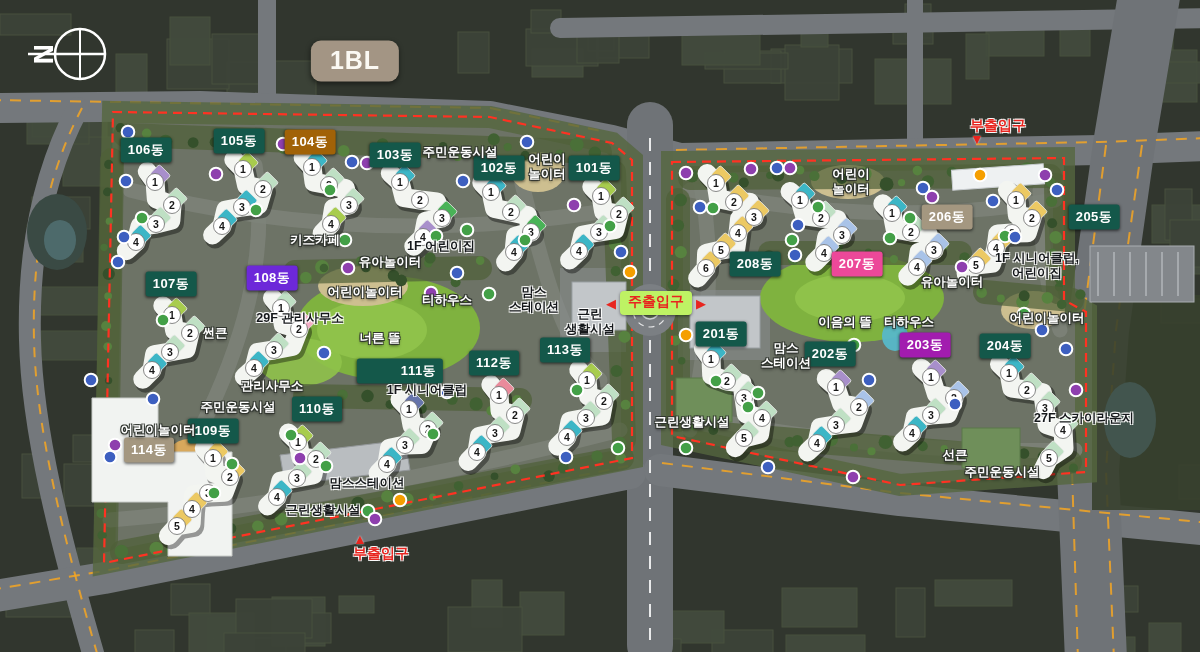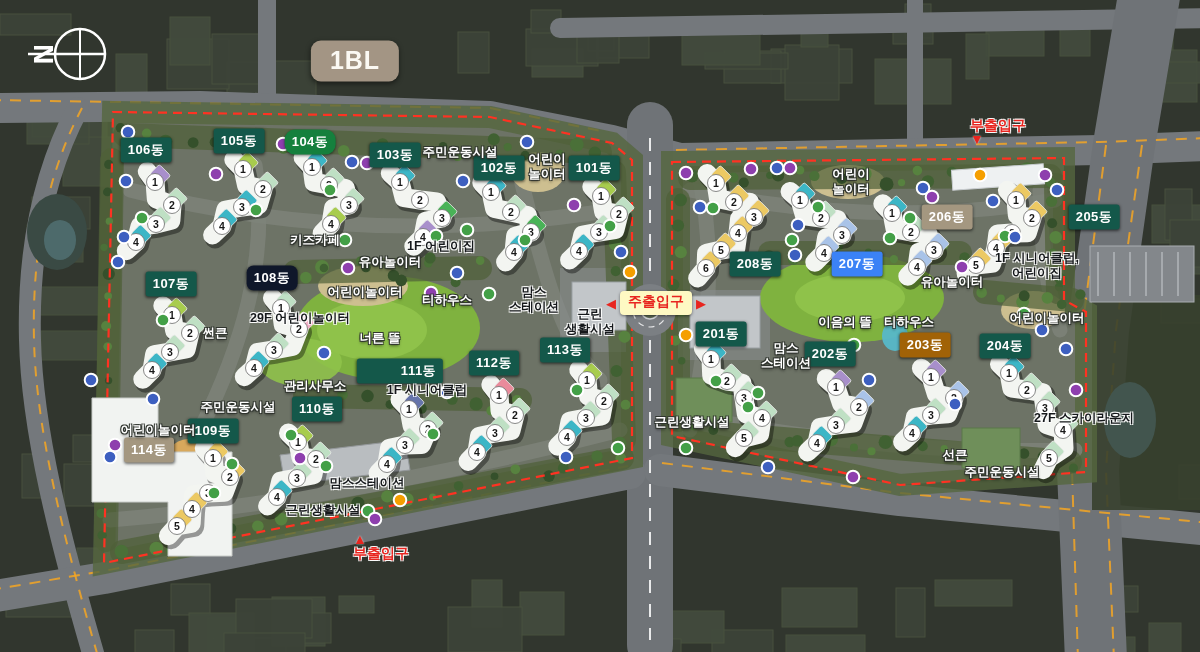--- a/index.html
+++ b/index.html
@@ -11,21 +11,21 @@
   .bldg-label{color:#fff;font-size:13px;font-weight:bold;padding:3px 7px 4px;border-radius:3px;
               box-shadow:0 1px 3px rgba(0,0,0,.55);letter-spacing:.5px;}
   .fac{font-weight:bold;font-size:12.5px;text-align:center;line-height:1.18;}
   .fac.w{color:#fff;text-shadow:-1px -1px 0 #30352f,1px -1px 0 #30352f,-1px 1px 0 #30352f,
           1px 1px 0 #30352f,0 2px 3px rgba(0,0,0,.65);}
   .fac.k{color:#15181b;text-shadow:-1px -1px 0 rgba(255,255,255,.9),1px -1px 0 rgba(255,255,255,.9),
           -1px 1px 0 rgba(255,255,255,.9),1px 1px 0 rgba(255,255,255,.9);}
   .badge{font-size:25px;font-weight:bold;color:#fbf9f3;padding:5px 19px 7px;border-radius:10px;
          letter-spacing:1px;box-shadow:0 2px 5px rgba(0,0,0,.45);}
   .main-entrance{display:flex;align-items:center;gap:4px;}
-  .main-entrance .box{background:#fef9c3;border-radius:4px;padding:2px 8px 4px;font-size:14px;
+  .main-entrance .box{background:#bef264;border-radius:4px;padding:2px 8px 4px;font-size:14px;
          font-weight:bold;box-shadow:0 1px 3px rgba(0,0,0,.5);}
   .main-entrance .arr{font-size:13px;line-height:1;}
   .sub-entrance{display:flex;flex-direction:column;align-items:flex-start;line-height:1;}
   .sub-entrance .txt{font-size:14px;font-weight:bold;
      text-shadow:-1px -1px 0 rgba(255,255,255,.85),1px -1px 0 rgba(255,255,255,.85),
      -1px 1px 0 rgba(255,255,255,.85),1px 1px 0 rgba(255,255,255,.85);}
   .sub-entrance .tri{font-size:14px;text-shadow:0 0 2px rgba(255,255,255,.8);}
   #compass{position:absolute;left:22px;top:20px;}
 </style>
 </head>
@@ -799,39 +799,39 @@
         <circle cx="1066" cy="349" r="6.3" fill="#3d5fc0" stroke="#fff" stroke-width="2"></circle>
         <circle cx="1024" cy="314" r="6.3" fill="#43a047" stroke="#fff" stroke-width="2"></circle>
         <circle cx="1076" cy="390" r="6.3" fill="#8e3fae" stroke="#fff" stroke-width="2"></circle>
         <circle cx="1042" cy="330" r="6.3" fill="#3d5fc0" stroke="#fff" stroke-width="2"></circle>
       </g>
     </svg>
   <div id="overlay">
       <div class="lbl badge" style="left: 355px; top: 61px; background: rgb(163, 149, 132);">1BL</div>
       <div class="lbl bldg-label" style="left: 146px; top: 150px; background: rgb(20, 88, 74);">106동</div>
       <div class="lbl bldg-label" style="left: 239px; top: 141px; background: rgb(20, 88, 74);">105동</div>
-      <div class="lbl bldg-label" style="left: 310px; top: 142px; background: #15803d; border-radius: 10px;">104동</div>
+      <div class="lbl bldg-label" style="left: 310px; top: 142px; background: #a16207;">104동</div>
       <div class="lbl bldg-label" style="left: 395px; top: 155px; background: rgb(20, 88, 74);">103동</div>
       <div class="lbl bldg-label" style="left: 499px; top: 168px; background: rgb(20, 88, 74);">102동</div>
       <div class="lbl bldg-label" style="left: 594px; top: 168px; background: rgb(20, 88, 74);">101동</div>
       <div class="lbl bldg-label" style="left: 171px; top: 284px; background: rgb(20, 88, 74);">107동</div>
-      <div class="lbl bldg-label" style="left: 272px; top: 278px; background: #0f172a; border-radius: 7px;">108동</div>
+      <div class="lbl bldg-label" style="left: 272px; top: 278px; background: #6d28d9;">108동</div>
       <div class="lbl bldg-label" style="left: 213px; top: 431px; background: rgb(20, 88, 74);">109동</div>
       <div class="lbl bldg-label" style="left: 317px; top: 409px; background: rgb(20, 88, 74);">110동</div>
       <div class="lbl bldg-label" style="left: 400px; top: 371px; background: rgb(20, 88, 74); padding-left: 44px;">111동</div>
       <div class="lbl bldg-label" style="left: 494px; top: 363px; background: rgb(20, 88, 74);">112동</div>
       <div class="lbl bldg-label" style="left: 565px; top: 350px; background: rgb(20, 88, 74);">113동</div>
       <div class="lbl bldg-label" style="left: 149px; top: 450px; background: rgb(164, 151, 128);">114동</div>
       <div class="lbl bldg-label" style="left: 721px; top: 334px; background: rgb(20, 88, 74);">201동</div>
       <div class="lbl bldg-label" style="left: 830px; top: 354px; background: rgb(20, 88, 74);">202동</div>
-      <div class="lbl bldg-label" style="left: 925px; top: 345px; background: #a16207;">203동</div>
+      <div class="lbl bldg-label" style="left: 925px; top: 345px; background: #a21caf;">203동</div>
       <div class="lbl bldg-label" style="left: 1005px; top: 346px; background: rgb(20, 88, 74);">204동</div>
       <div class="lbl bldg-label" style="left: 1076px; top: 217px; background: rgb(20, 88, 74); margin-left: 18px;">205동</div>
       <div class="lbl bldg-label" style="left: 947px; top: 217px; background: rgb(164, 151, 128);">206동</div>
-      <div class="lbl bldg-label" style="left: 857px; top: 264px; background: #3b82f6;">207동</div>
+      <div class="lbl bldg-label" style="left: 857px; top: 264px; background: #ec4899;">207동</div>
       <div class="lbl bldg-label" style="left: 755px; top: 264px; background: rgb(20, 88, 74);">208동</div>
       <div class="lbl fac w" style="left: 460px; top: 152px;">
         <div>주민운동시설</div>
       </div>
       <div class="lbl fac w" style="left: 547px; top: 167px;">
         <div>어린이</div>
         <div>놀이터</div>
       </div>
       <div class="lbl fac w" style="left: 315px; top: 240px;">
         <div>키즈카페</div>
@@ -842,37 +842,37 @@
       <div class="lbl fac k" style="left: 441px; top: 246px;">
         <div>1F 어린이집</div>
       </div>
       <div class="lbl fac w" style="left: 365px; top: 292px;">
         <div>어린이놀이터</div>
       </div>
       <div class="lbl fac w" style="left: 447px; top: 300px;">
         <div>티하우스</div>
       </div>
       <div class="lbl fac k" style="left: 300px; top: 318px;">
-        <div>29F 어린이놀이터</div>
+        <div>29F 관리사무소</div>
       </div>
       <div class="lbl fac w" style="left: 380px; top: 338px;">
         <div>너른 뜰</div>
       </div>
       <div class="lbl fac k" style="left: 534px; top: 300px;">
         <div>맘스</div>
         <div>스테이션</div>
       </div>
       <div class="lbl fac k" style="left: 590px; top: 322px;">
         <div>근린</div>
         <div>생활시설</div>
       </div>
       <div class="lbl fac w" style="left: 215px; top: 333px;">
         <div>썬큰</div>
       </div>
-      <div class="lbl fac w" style="left: 272px; top: 386px; margin-left: 43px;">
+      <div class="lbl fac w" style="left: 272px; top: 386px;">
         <div>관리사무소</div>
       </div>
       <div class="lbl fac w" style="left: 238px; top: 407px;">
         <div>주민운동시설</div>
       </div>
       <div class="lbl fac w" style="left: 158px; top: 430px;">
         <div>어린이놀이터</div>
       </div>
       <div class="lbl fac k" style="left: 427px; top: 390px;">
         <div>1F 시니어클럽</div>

